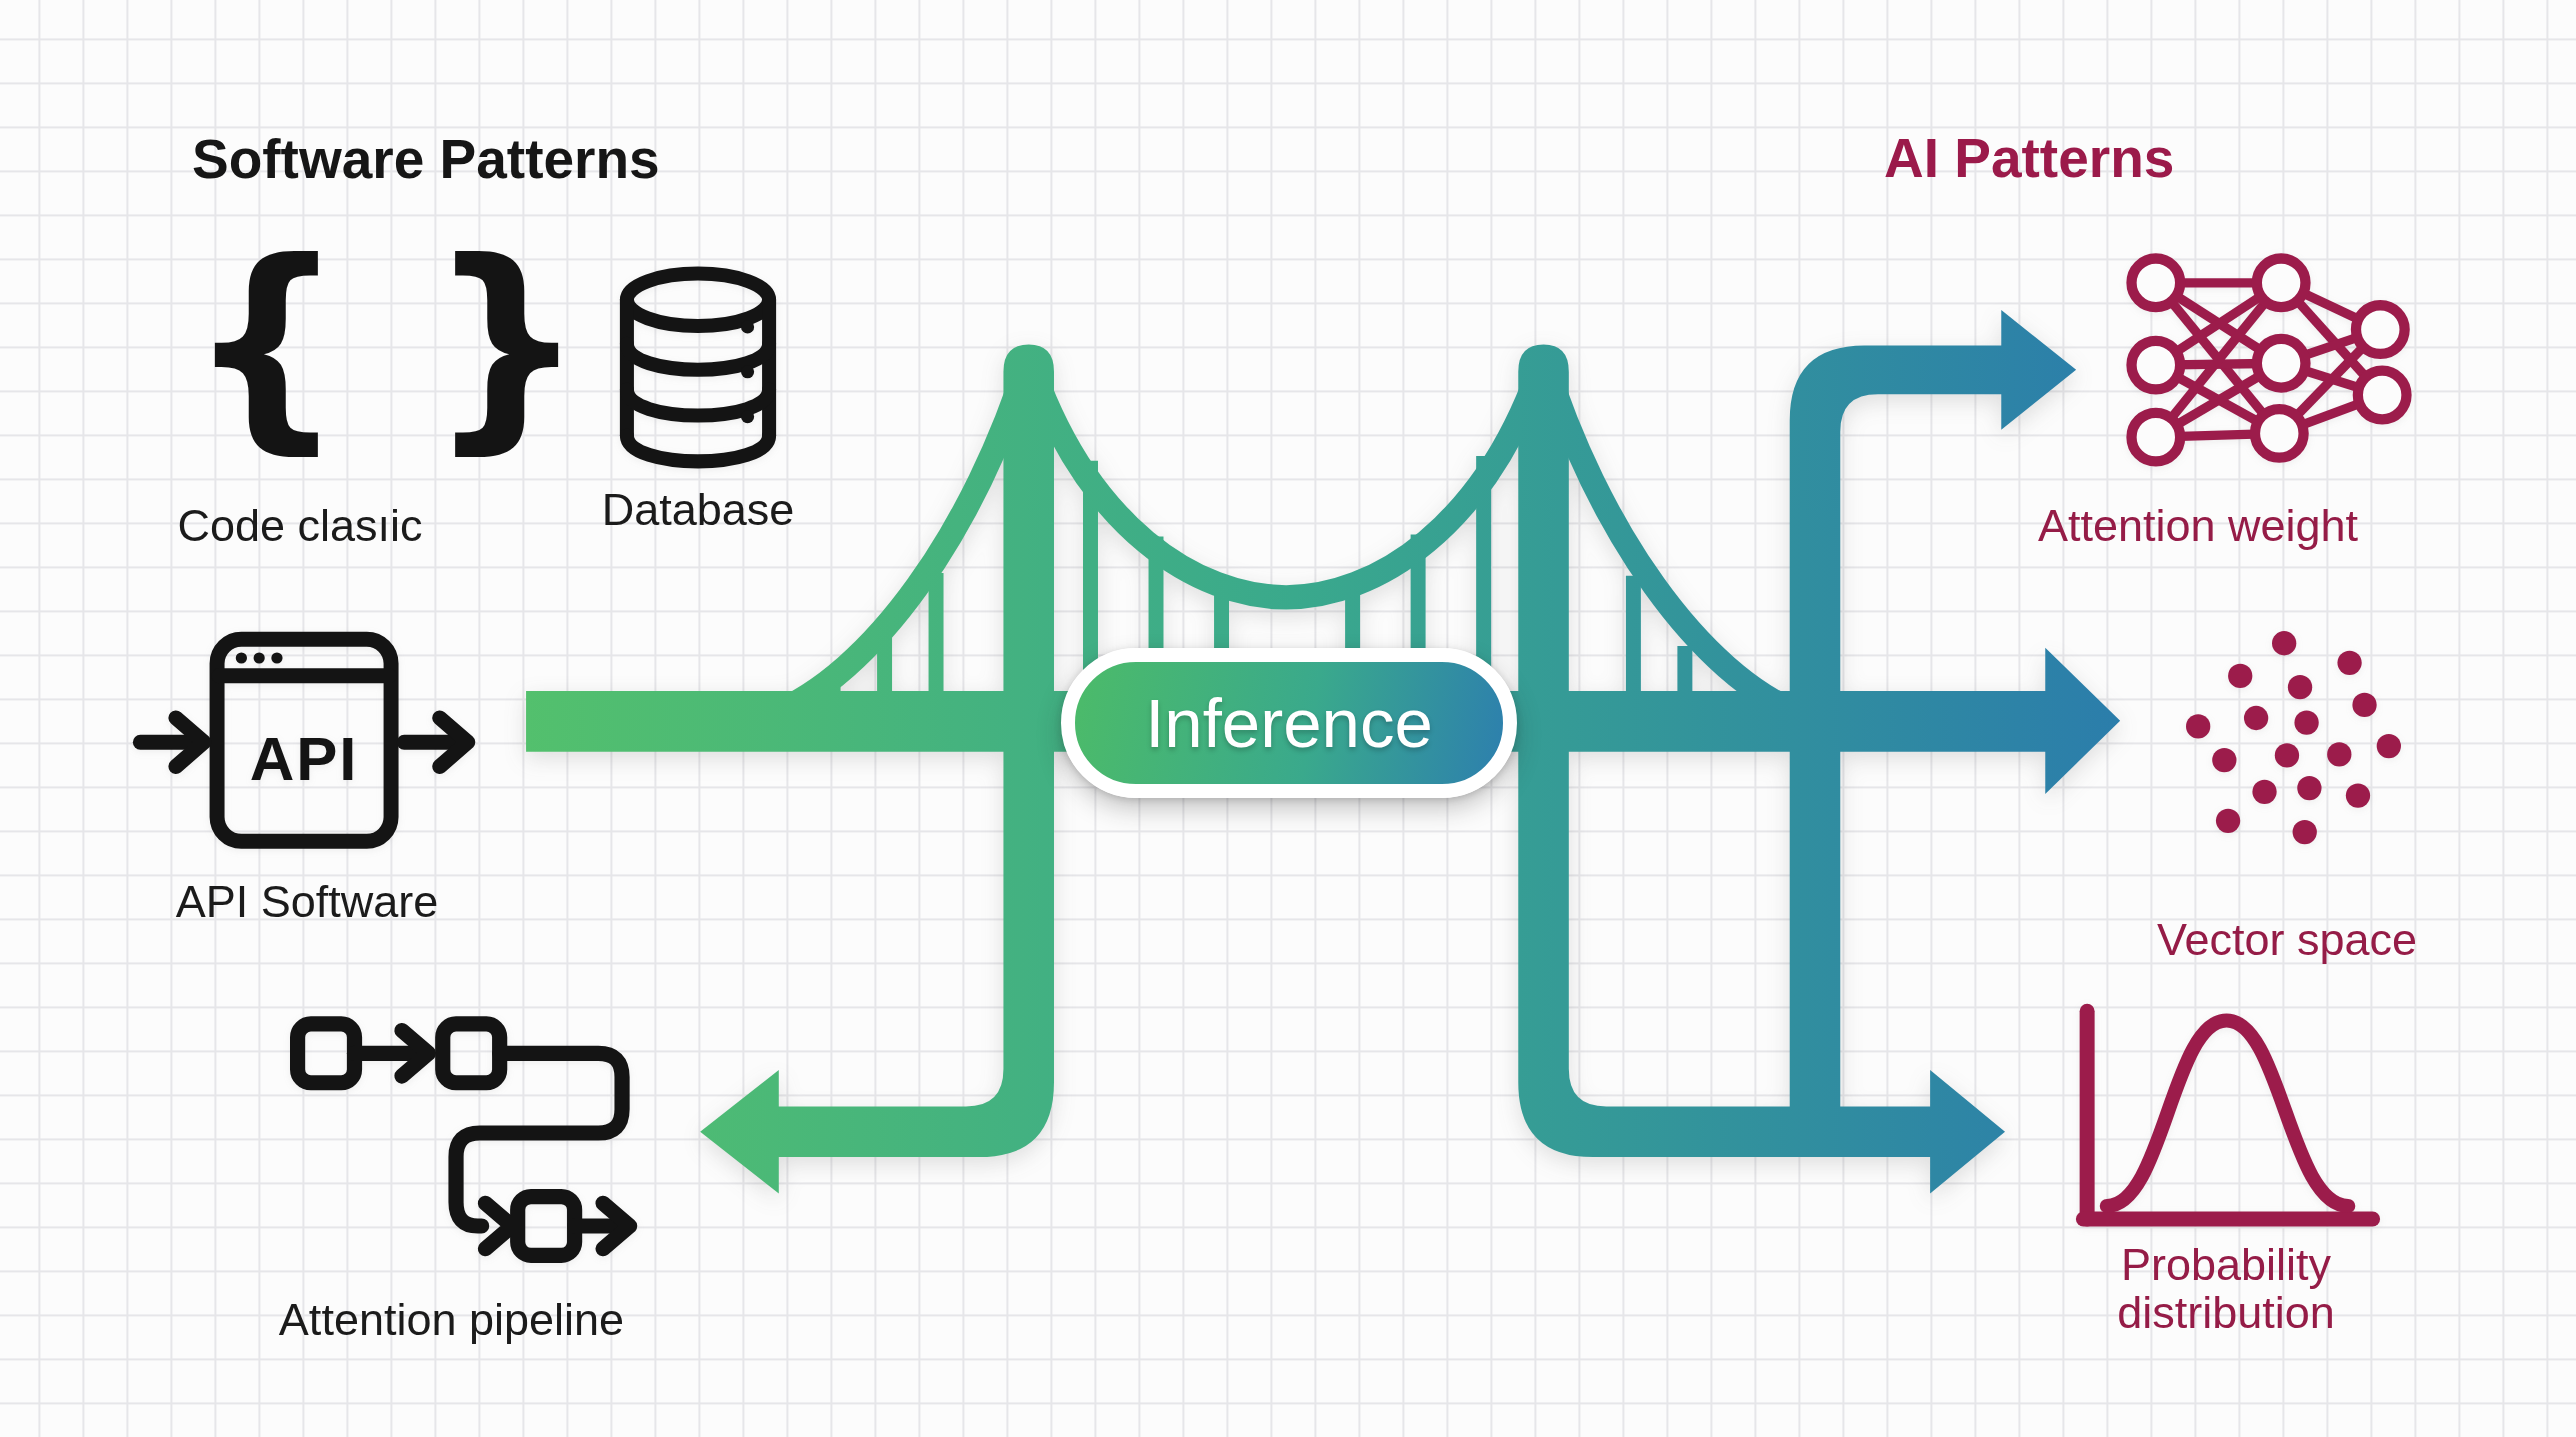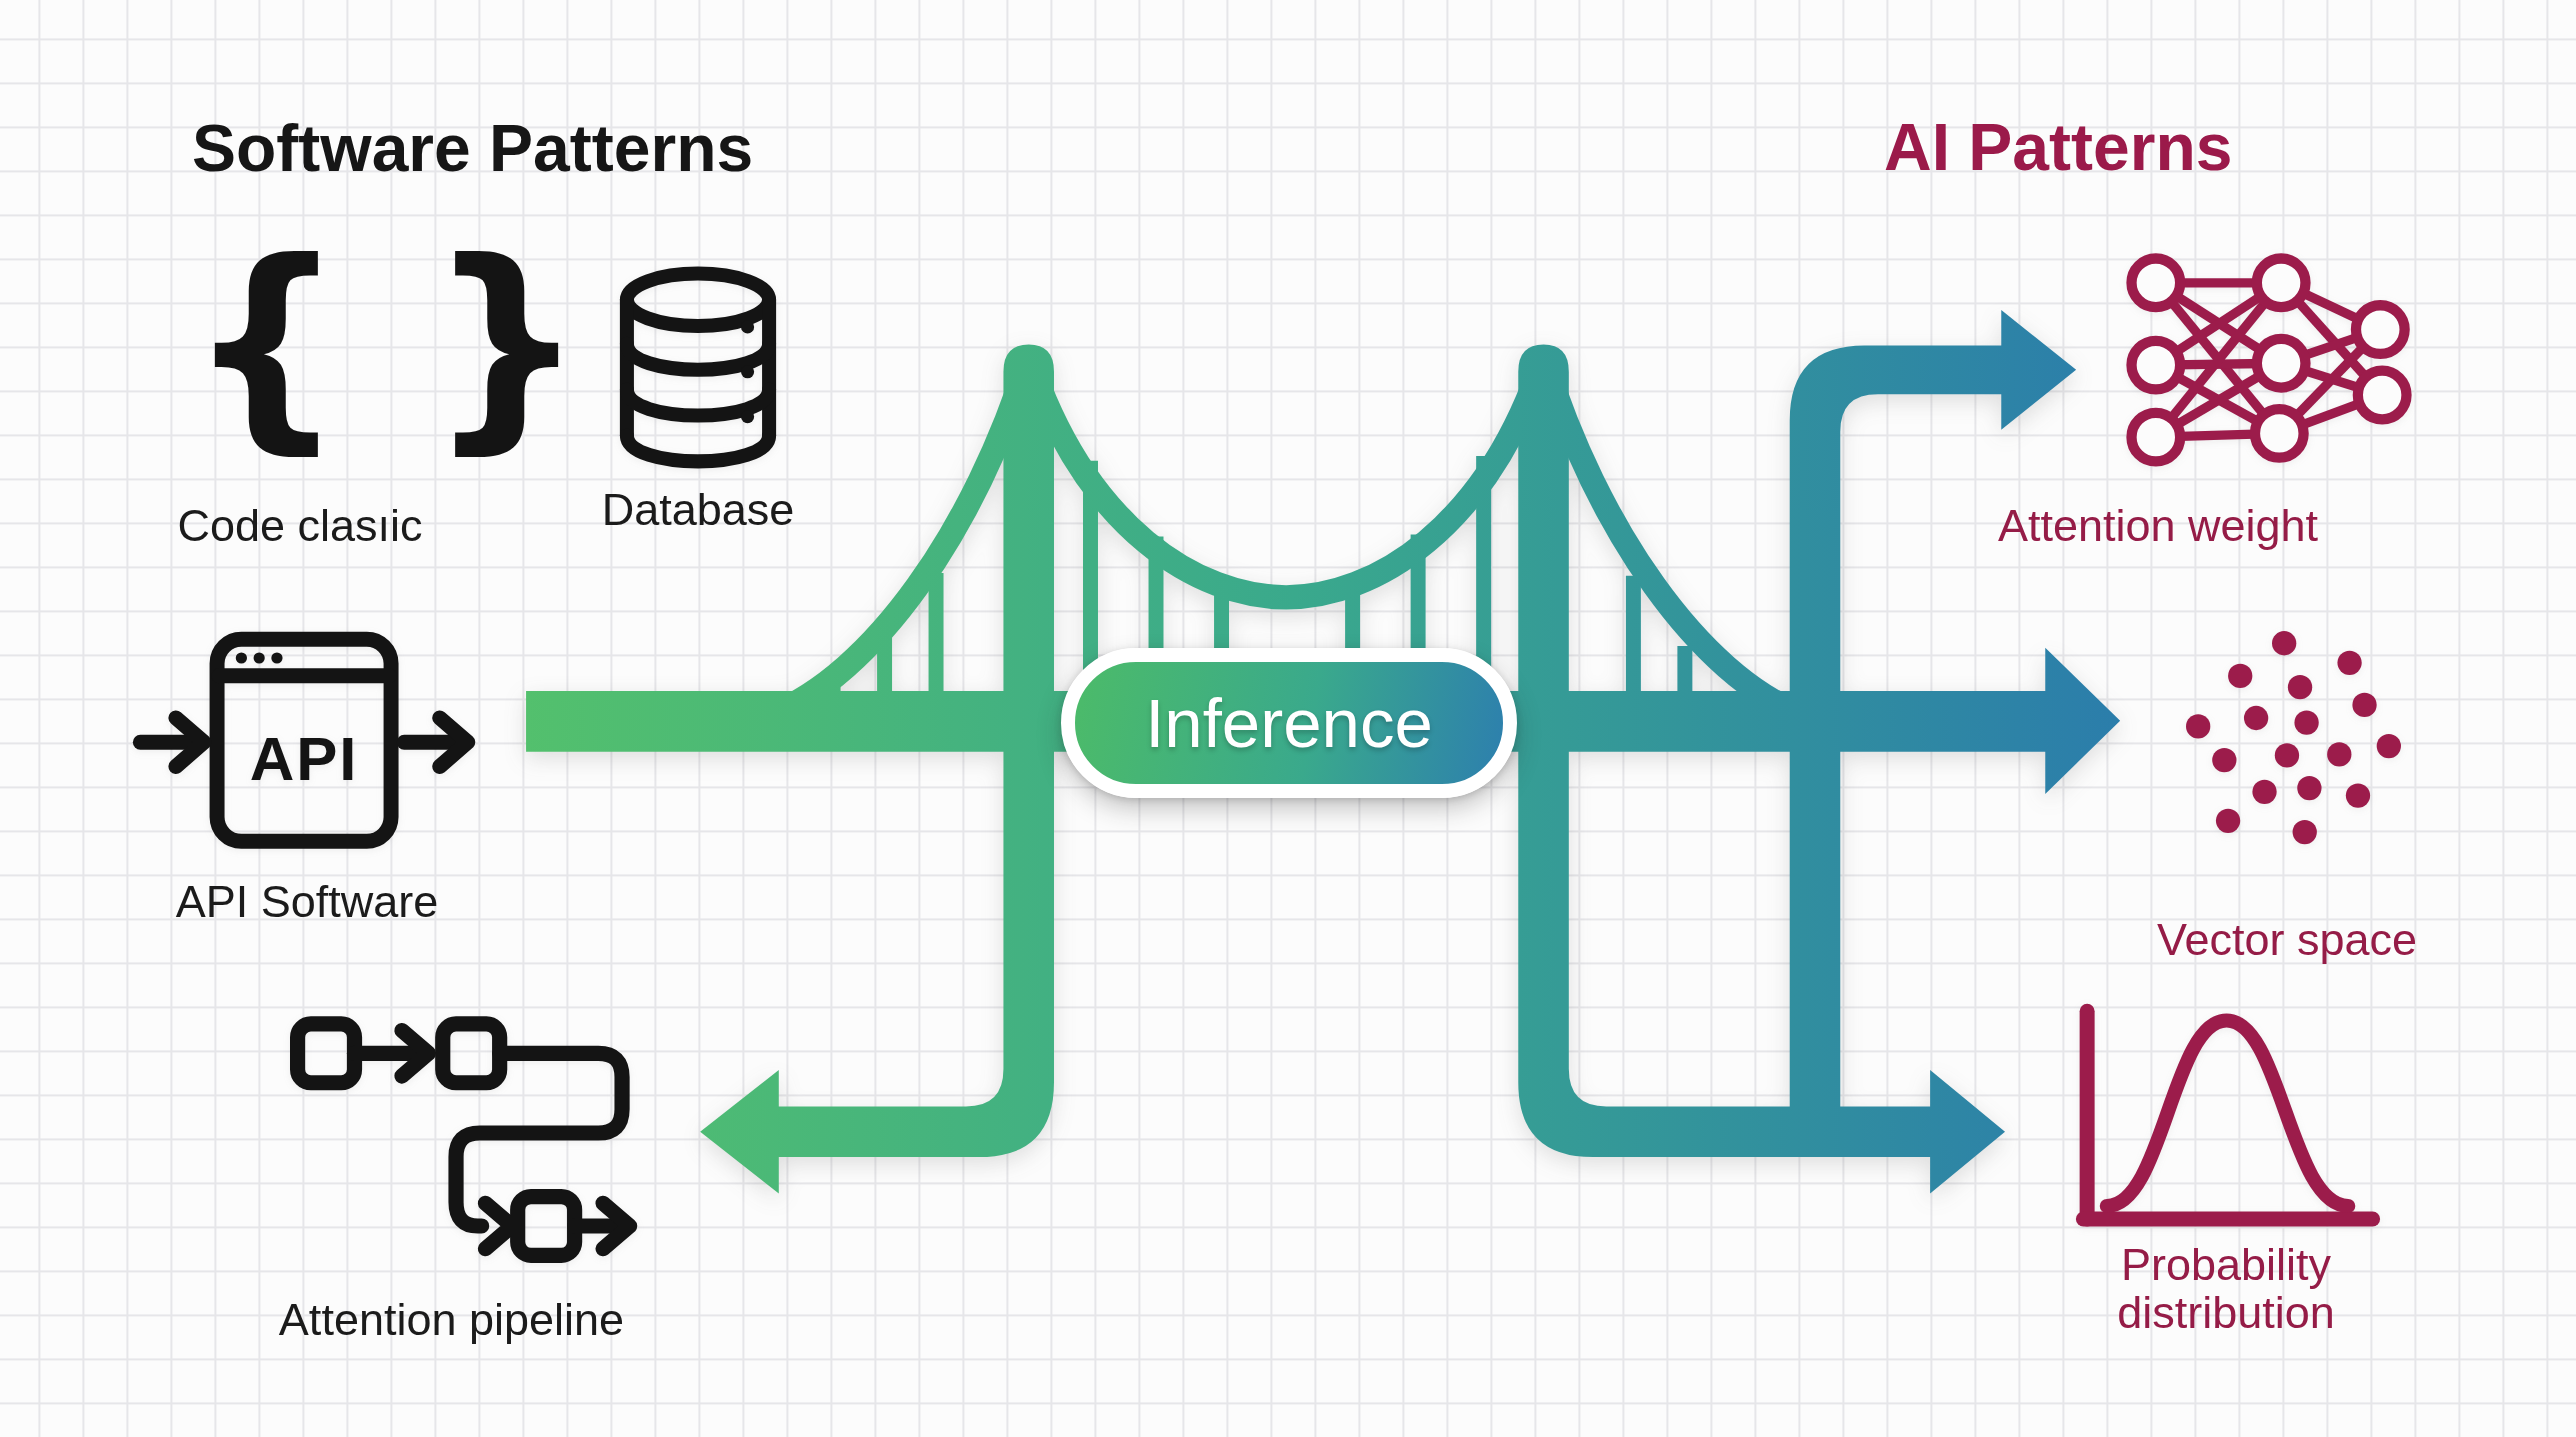--- a/index.html
+++ b/index.html
@@ -7,21 +7,21 @@
     width:2576px;height:1438px;overflow:hidden;position:relative;
     font-family:"Liberation Sans", sans-serif;
     background-color:#fcfcfc;
     background-image:
       linear-gradient(to right, #e6e6e9 1.9px, transparent 1.9px),
       linear-gradient(to bottom, #e6e6e9 1.9px, transparent 1.9px);
     background-size:44px 44px;
     background-position:-5.6px -5.6px;
   }
   .abs{position:absolute;}
-  .title{font-weight:bold;font-size:66px;letter-spacing:0;white-space:nowrap;}
+  .title{font-weight:bold;font-size:55px;letter-spacing:0;white-space:nowrap;margin-top:17px;}
   .title-left{left:192px;top:110px;color:#161616;}
   .title-right{left:1884px;top:109px;color:#9b1a4a;}
   .lbl{font-size:45px;color:#1b1b1b;text-align:center;white-space:nowrap;}
   .lbl-maroon{color:#951c47;}
   .braces{
     left:187px;top:251px;width:206px;height:206px;
     font-family:"DejaVu Sans", sans-serif;
     font-size:223px;font-weight:bold;color:#141414;line-height:187px;
     letter-spacing:1.9px;white-space:nowrap;
   }
@@ -169,21 +169,21 @@
     <circle cx="35" cy="34" r="26"></circle>
     <circle cx="35" cy="122" r="26"></circle>
     <circle cx="35" cy="199" r="26"></circle>
     <circle cx="169" cy="34" r="26"></circle>
     <circle cx="169" cy="120" r="26"></circle>
     <circle cx="167" cy="195" r="26"></circle>
     <circle cx="275" cy="84" r="26"></circle>
     <circle cx="277" cy="154" r="26"></circle>
   </g>
 </svg>
-<div class="abs lbl lbl-maroon" style="left:1952px;top:500px;width:412px;">Attention weight</div>
+<div class="abs lbl lbl-maroon" style="left:1992px;top:500px;width:412px;">Attention weight</div>
 
 <svg class="abs icon-svg" style="left:2172px;top:618px;" width="243" height="229" viewBox="0 0 260 245">
   <g fill="#9c1c4b">
     <circle cx="120" cy="27" r="13"></circle>
       <circle cx="190" cy="48" r="13"></circle>
     <circle cx="73" cy="62" r="13"></circle>
       <circle cx="137" cy="74" r="13"></circle>
     <circle cx="206" cy="93" r="13"></circle>
       <circle cx="90" cy="107" r="13"></circle>
     <circle cx="144" cy="112" r="13"></circle>

